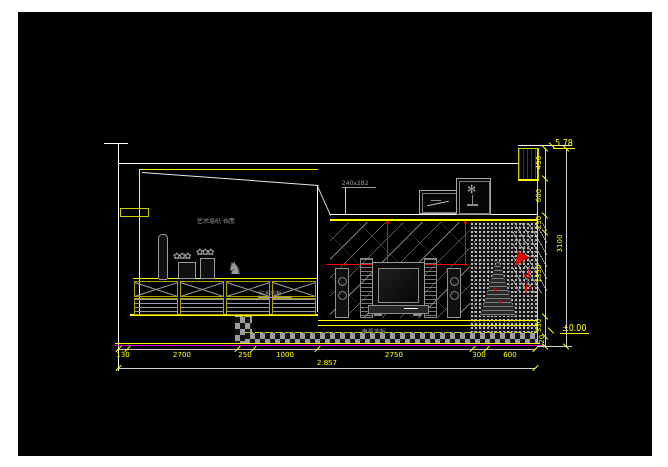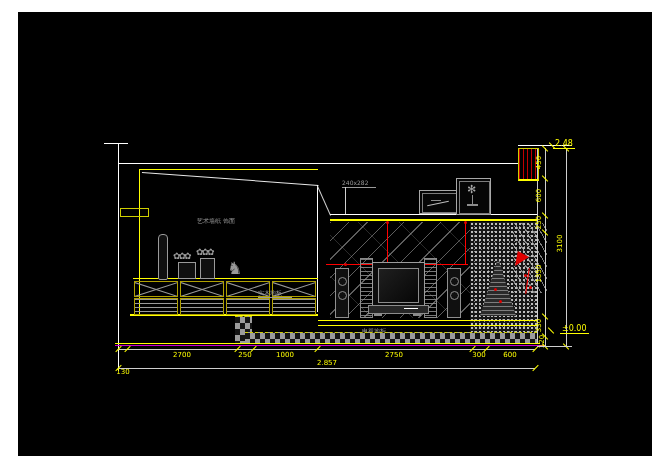--- a/index.html
+++ b/index.html
@@ -164,21 +164,21 @@
 
   <div class="ln" style="left:118px;top:349px;width:417px;height:1px;"></div>
   <span class="tick" style="left:118px;top:345px;"></span>
     <span class="tick" style="left:127px;top:345px;"></span>
   <span class="tick" style="left:237px;top:345px;"></span>
     <span class="tick" style="left:253px;top:345px;"></span>
   <span class="tick" style="left:317px;top:345px;"></span>
     <span class="tick" style="left:472px;top:345px;"></span>
   <span class="tick" style="left:486px;top:345px;"></span>
     <span class="tick" style="left:535px;top:345px;"></span>
-  <div class="dimtxt" style="left:106px;top:368px;">130</div>
+  <div class="dimtxt" style="left:106px;top:351px;">130</div>
   <div class="dimtxt" style="left:165px;top:351px;">2700</div>
   <div class="dimtxt" style="left:228px;top:351px;">250</div>
   <div class="dimtxt" style="left:268px;top:351px;">1000</div>
   <div class="dimtxt" style="left:377px;top:351px;">2750</div>
   <div class="dimtxt" style="left:462px;top:351px;">300</div>
   <div class="dimtxt" style="left:493px;top:351px;">600</div>
   <div class="ln" style="left:118px;top:368px;width:417px;height:1px;"></div>
   <span class="tick" style="left:118px;top:364px;"></span>
     <span class="tick" style="left:535px;top:364px;"></span>
   <div class="dimtxt" style="left:310px;top:359px;">2.857</div>
@@ -196,17 +196,17 @@
   <div class="rdim" style="left:528px;top:218px;">250</div>
   <div class="rdim" style="left:528px;top:269px;">1350</div>
   <div class="rdim" style="left:528px;top:321px;">330</div>
   <div class="rdim" style="left:531px;top:337px;">120</div>
   <div class="ln" style="left:566px;top:148px;width:1px;height:198px;"></div>
   <span class="vtick" style="left:562px;top:148px;"></span>
     <span class="vtick" style="left:562px;top:346px;"></span>
   <div class="rdim" style="left:549px;top:239px;">3100</div>
   <div class="ln" style="left:537px;top:346px;width:35px;height:1px;"></div>
 
-  <div class="elev" style="left:553px;top:139px;">2.48</div>
+  <div class="elev" style="left:553px;top:139px;">5.78</div>
   <span class="vtick" style="left:548px;top:145px;"></span>
   <div class="elev" style="left:560px;top:324px;">±0.00</div>
   <span class="vtick" style="left:547px;top:330px;"></span>
 </div>
 
 </body></html>

